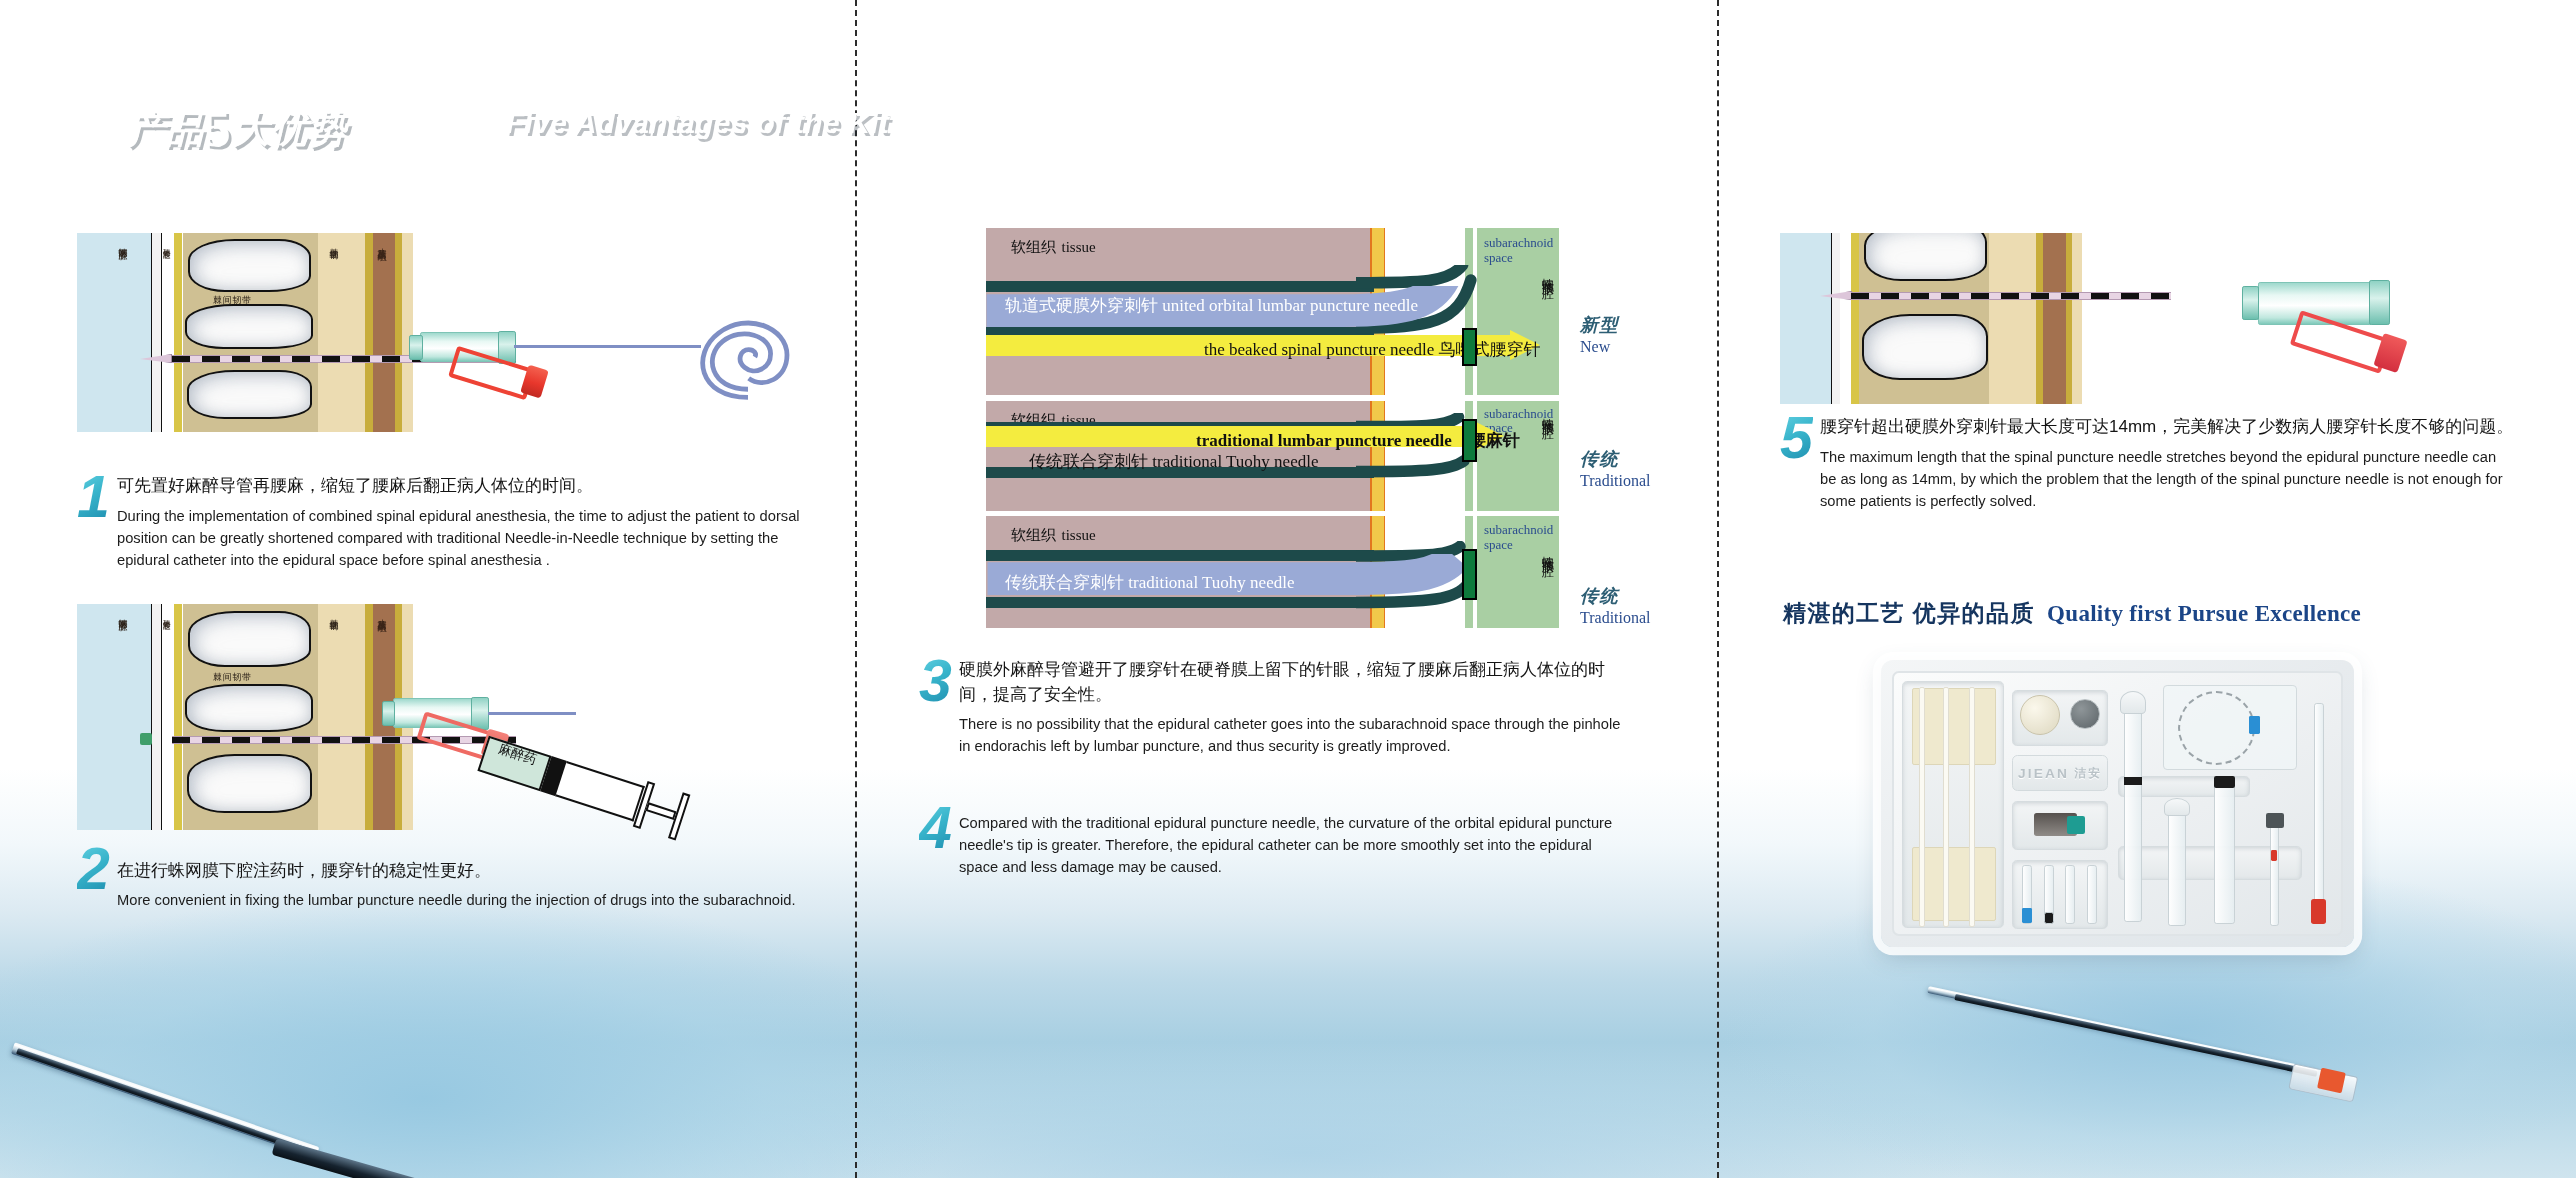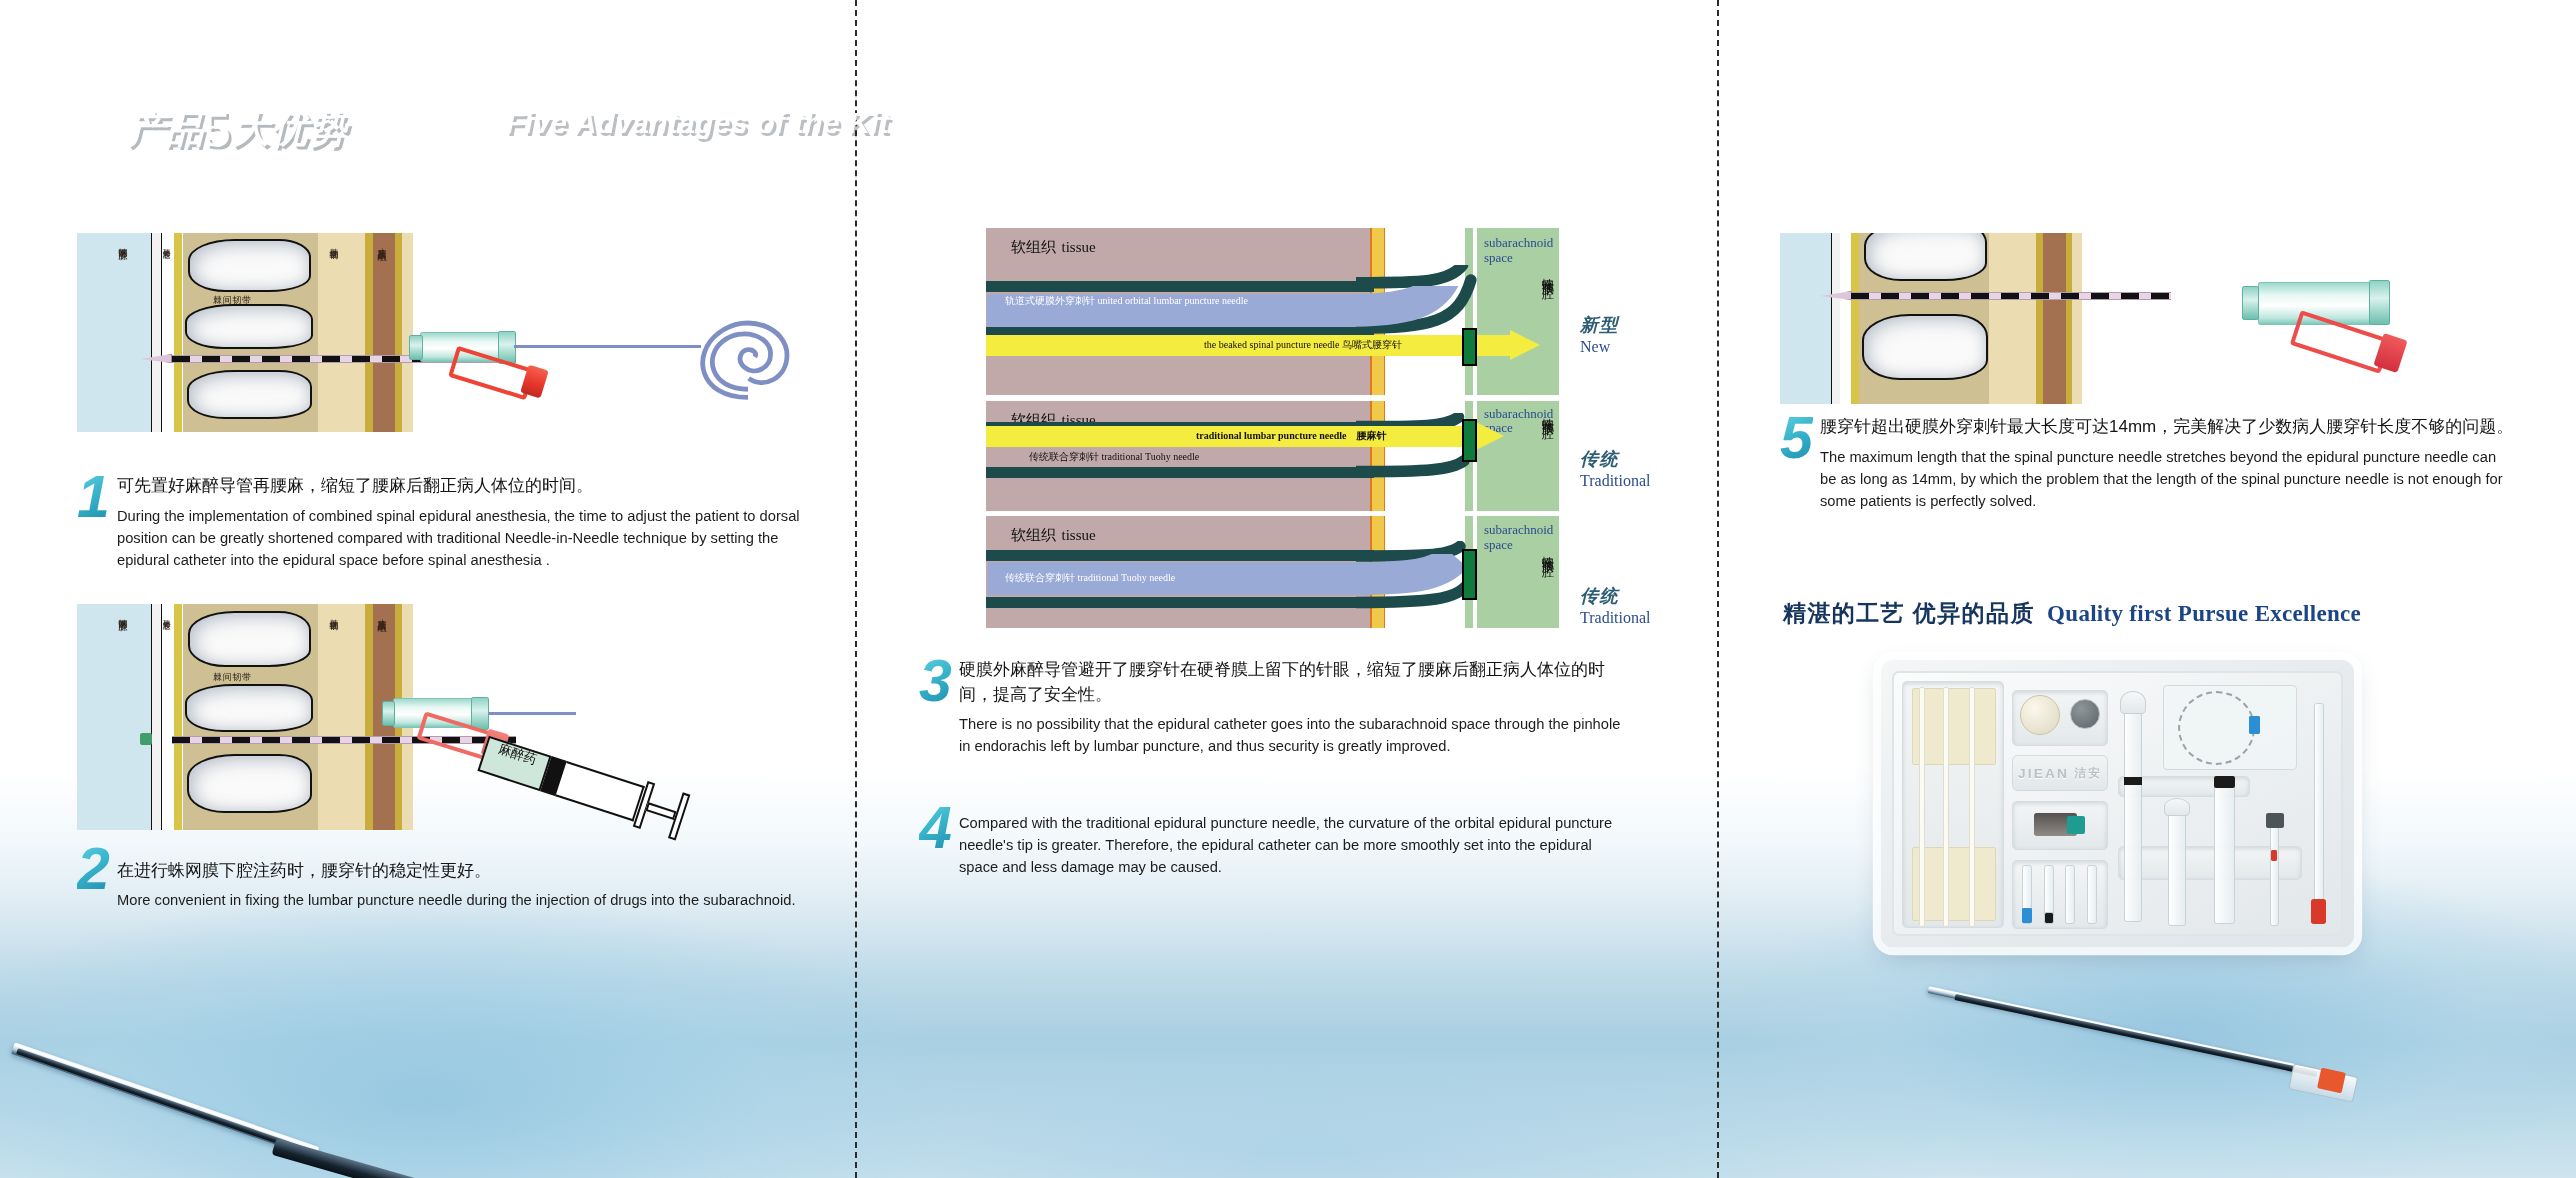--- a/index.html
+++ b/index.html
@@ -201,21 +201,21 @@
   }
   .yel-needle {
     position: absolute; height: 20.6px; background: #f4ec3f;
   }
   .yel-head {
     position: absolute; width: 30px; height: 30px; background: #f4ec3f;
     clip-path: polygon(0 0, 100% 50%, 0 100%);
   }
   .needle-text {
     position: absolute;
-    font-family: "Liberation Serif", serif; font-size: 10px; color: #111; white-space: nowrap;
+    font-family: "Liberation Serif", serif; font-size: 17px; color: #111; white-space: nowrap;
   }
   .needle-text.white { color: #ffffff; }
   .greenport {
     position: absolute; width: 15px; background: #0e7a3c; border: 2.1px solid #000;
   }
   .sidecap { position: absolute; }
   .sidecap .cn {
     font-family: "Liberation Sans", sans-serif; font-weight: bold; font-style: italic;
     font-size: 18px; color: #2d5e74; letter-spacing: 1.4px;
   }

